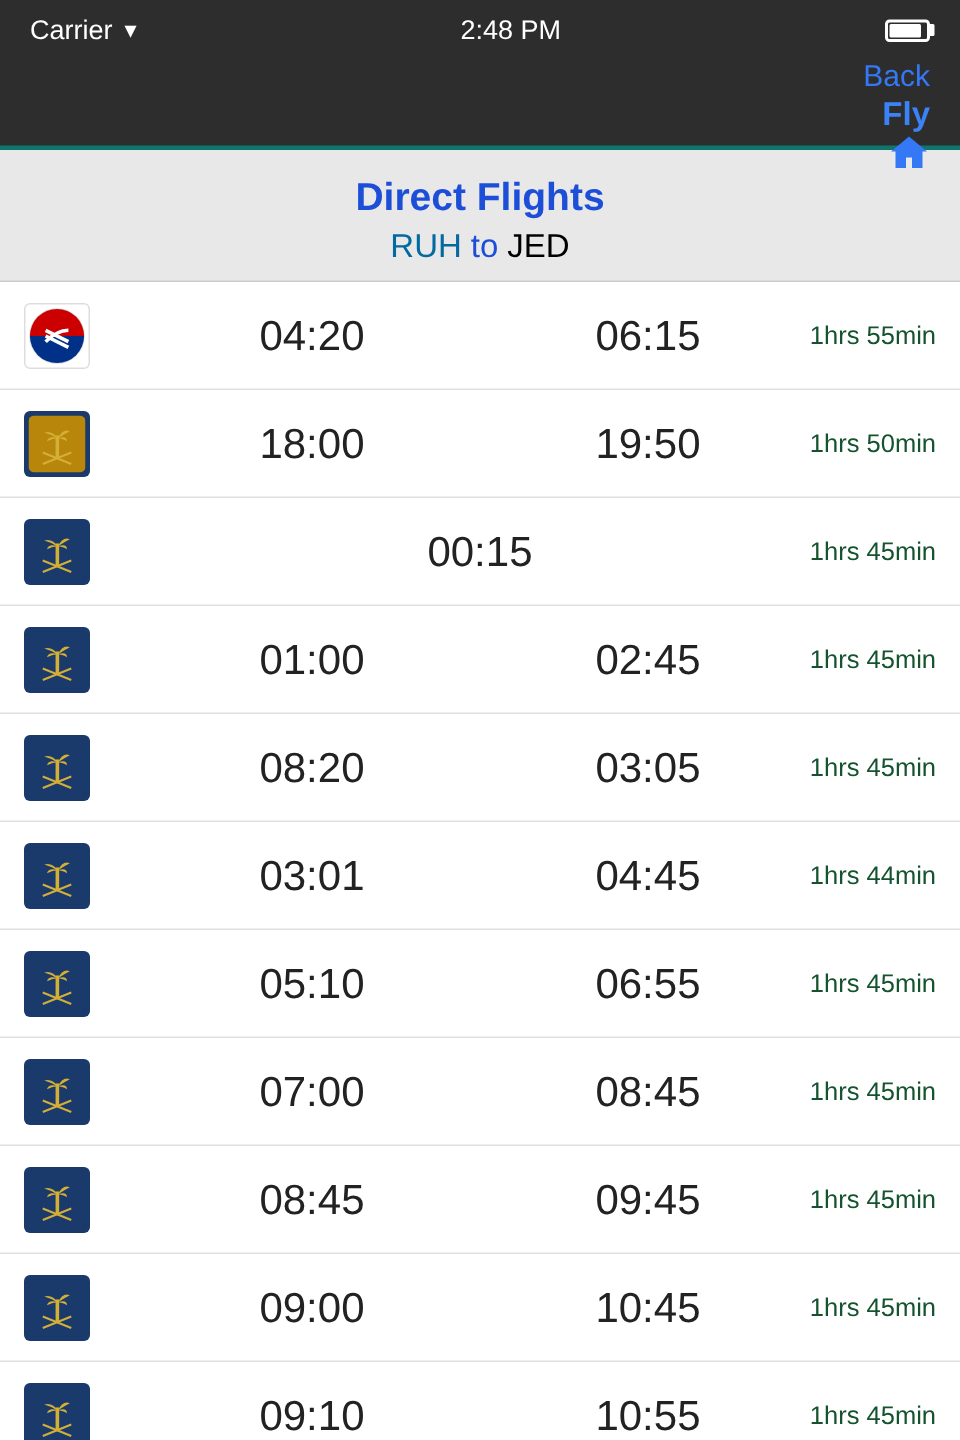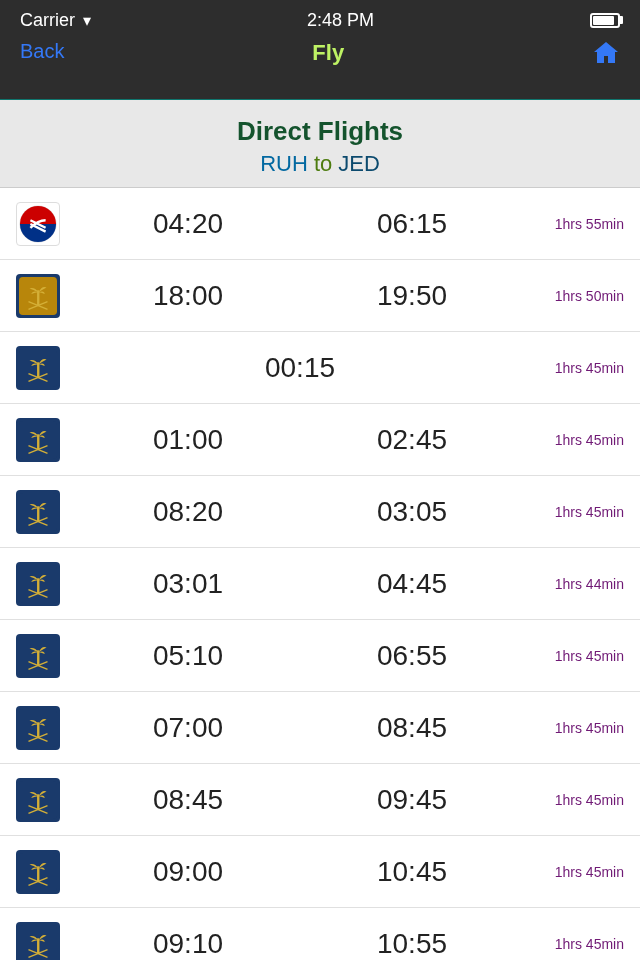--- a/index.html
+++ b/index.html
@@ -47,66 +47,67 @@
       width: 80%;
       background: white;
       border-radius: 1px;
     }
 
     
     .nav-bar {
       background: #2d2d2d;
       height: 60px;
       display: flex;
-      align-items: flex-start;
+      align-items: flex-end;
       justify-content: space-between;
       padding: 0 20px;
-      border-bottom: 1px solid #0f766e;
+      border-bottom: 3px solid #0f766e;
+      flex-direction: column;
     }
     .nav-back {
       color: #3478f6;
       font-size: 20px;
       font-weight: 400;
       cursor: pointer;
     }
     .nav-title {
-      color: #bef264;
+      color: #3b82f6;
       font-size: 22px;
       font-weight: 700;
     }
     .nav-home {
       color: #3478f6;
       font-size: 24px;
       cursor: pointer;
     }
 
     
     .header-section {
       background: #e8e8e8;
       padding: 16px 0 10px;
       text-align: center;
       border-bottom: 1px solid #ccc;
     }
     .header-title {
       font-size: 26px;
       font-weight: 600;
-      color: #14532d;
+      color: #1d4ed8;
       margin-bottom: 4px;
     }
     .header-route {
       font-size: 22px;
       color: #888;
       display: flex;
       align-items: center;
       justify-content: center;
       gap: 6px;
     }
     .route-from { color: #0369a1; }
-    .route-to-word { color: #4d7c0f; }
-    .route-dest { color: #0c4a6e; }
+    .route-to-word { color: #1d4ed8; }
+    .route-dest { color: #000000; }
 
     
     .flights-list {
       background: white;
     }
     .flight-row {
       display: flex;
       align-items: center;
       padding: 12px 16px;
       border-bottom: 1px solid #e0e0e0;
@@ -141,25 +142,25 @@
       display: flex;
       flex: 1;
       justify-content: space-around;
       align-items: center;
     }
     .time-dep, .time-arr {
       font-size: 28px;
       font-weight: 300;
       color: #222;
       min-width: 110px;
-      text-align: center;
+      text-align: right;
     }
     .flight-duration {
-      font-size: 14px;
-      color: #701a75;
+      font-size: 17px;
+      color: #14532d;
       min-width: 100px;
       text-align: right;
     }
 
     
     .kal-svg { width: 38px; height: 38px; }
     
     .saudia-svg { width: 38px; height: 38px; }
   </style>
 </head>

